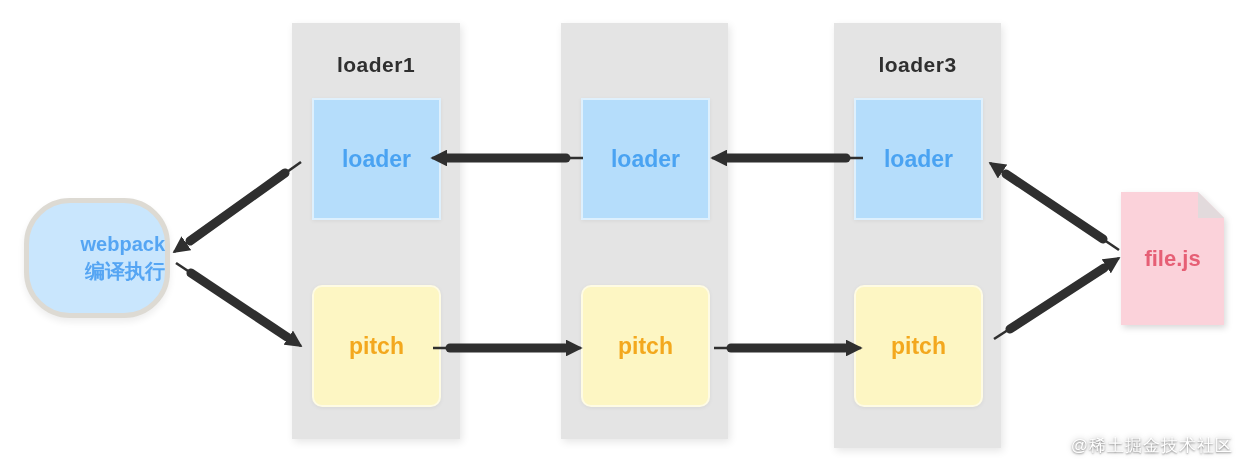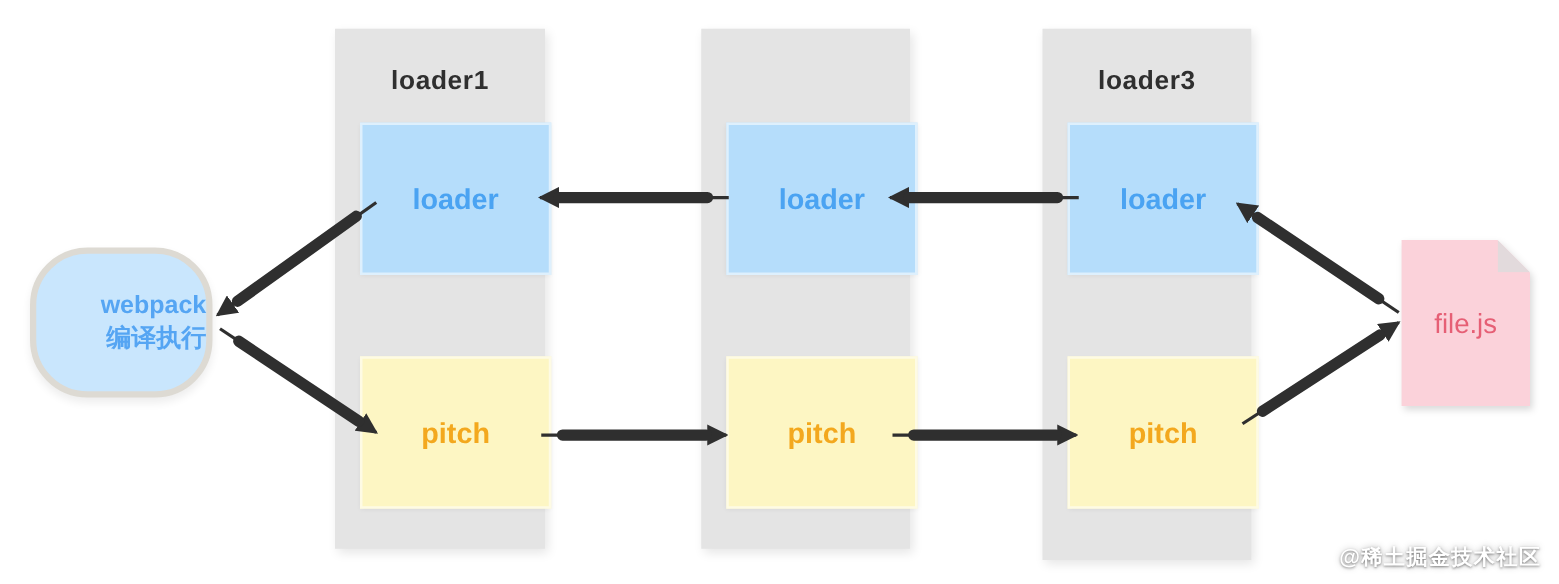--- a/index.html
+++ b/index.html
@@ -22,64 +22,64 @@
     color:var(--webpack-text,#55a5f3);
     font-weight:700;font-size:20px;line-height:27px;
     text-align:center;
   }
   
   .column{
     position:absolute;top:23px;width:168px;height:416px;
     background:var(--column-bg,#e4e4e4);
     box-shadow:2px 3px 8px rgba(0,0,0,.10);
   }
-  .col1{left:268px;}
+  .col1{left:292px;}
   .col2{left:561px;width:167px;}
   .col3{left:834px;width:167px;height:425px;}
   .col-title{
     margin-top:30px;text-align:center;
     font-size:21px;font-weight:700;letter-spacing:.5px;
     color:var(--title-text,#2f2f2f);
   }
   .inner-box{
-    position:absolute;left:20px;width:153px;height:122px;
+    position:absolute;left:20px;width:129px;height:122px;
     box-sizing:border-box;
     border:2px solid rgba(255,255,255,.55);
     box-shadow:0 1px 4px rgba(0,0,0,.06);
     display:flex;align-items:center;justify-content:center;
     font-size:23px;font-weight:700;
   }
   .loader-box{top:75px;background:var(--loader-box-bg,#b5ddfb);color:var(--loader-text,#4aa3f2);}
-  .pitch-box{top:262px;background:var(--pitch-box-bg,#fdf6c3);color:var(--pitch-text,#f3a81e);}
+  .pitch-box{top:262px;background:var(--pitch-box-bg,#fdf6c3);color:var(--pitch-text,#f3a81e);border-radius:10px;}
   
   .file-node{
     position:absolute;left:1121px;top:192px;width:103px;height:133px;
     filter:drop-shadow(2px 3px 3px rgba(0,0,0,.15));
   }
   .file-page{
     position:absolute;inset:0;
     background:var(--file-bg,#fbd2da);
     clip-path:polygon(0 0,77px 0,103px 26px,103px 133px,0 133px);
     display:flex;align-items:center;justify-content:center;
     color:var(--file-text,#e65f75);
-    font-size:22px;font-weight:400;
+    font-size:22px;font-weight:700;
   }
   .file-fold{
     position:absolute;right:0;top:0;width:26px;height:26px;
     background:#e2dadc;
     clip-path:polygon(0 0,100% 100%,0 100%);
   }
   
   .arrows{position:absolute;left:0;top:0;pointer-events:none;z-index:5;}
   .arrow-line{stroke:var(--arrow,#2f2f2f);stroke-width:2.6;fill:none;}
   .arrow-thick{stroke:var(--arrow,#2f2f2f);stroke-width:9;stroke-linecap:round;fill:none;}
   
   .watermark{
     position:absolute;right:14px;bottom:10px;
-    color:#ffffff;font-size:17px;font-weight:700;letter-spacing:1px;
+    color:#ffffff;font-size:17px;font-weight:400;letter-spacing:1px;
     text-shadow:0 1px 2px rgba(0,0,0,.45),0 0 6px rgba(0,0,0,.28);
   }
 </style>
 </head>
 <body>
 
 <div class="canvas">
 
   <div class="webpack-node">
     <div>webpack</div>

